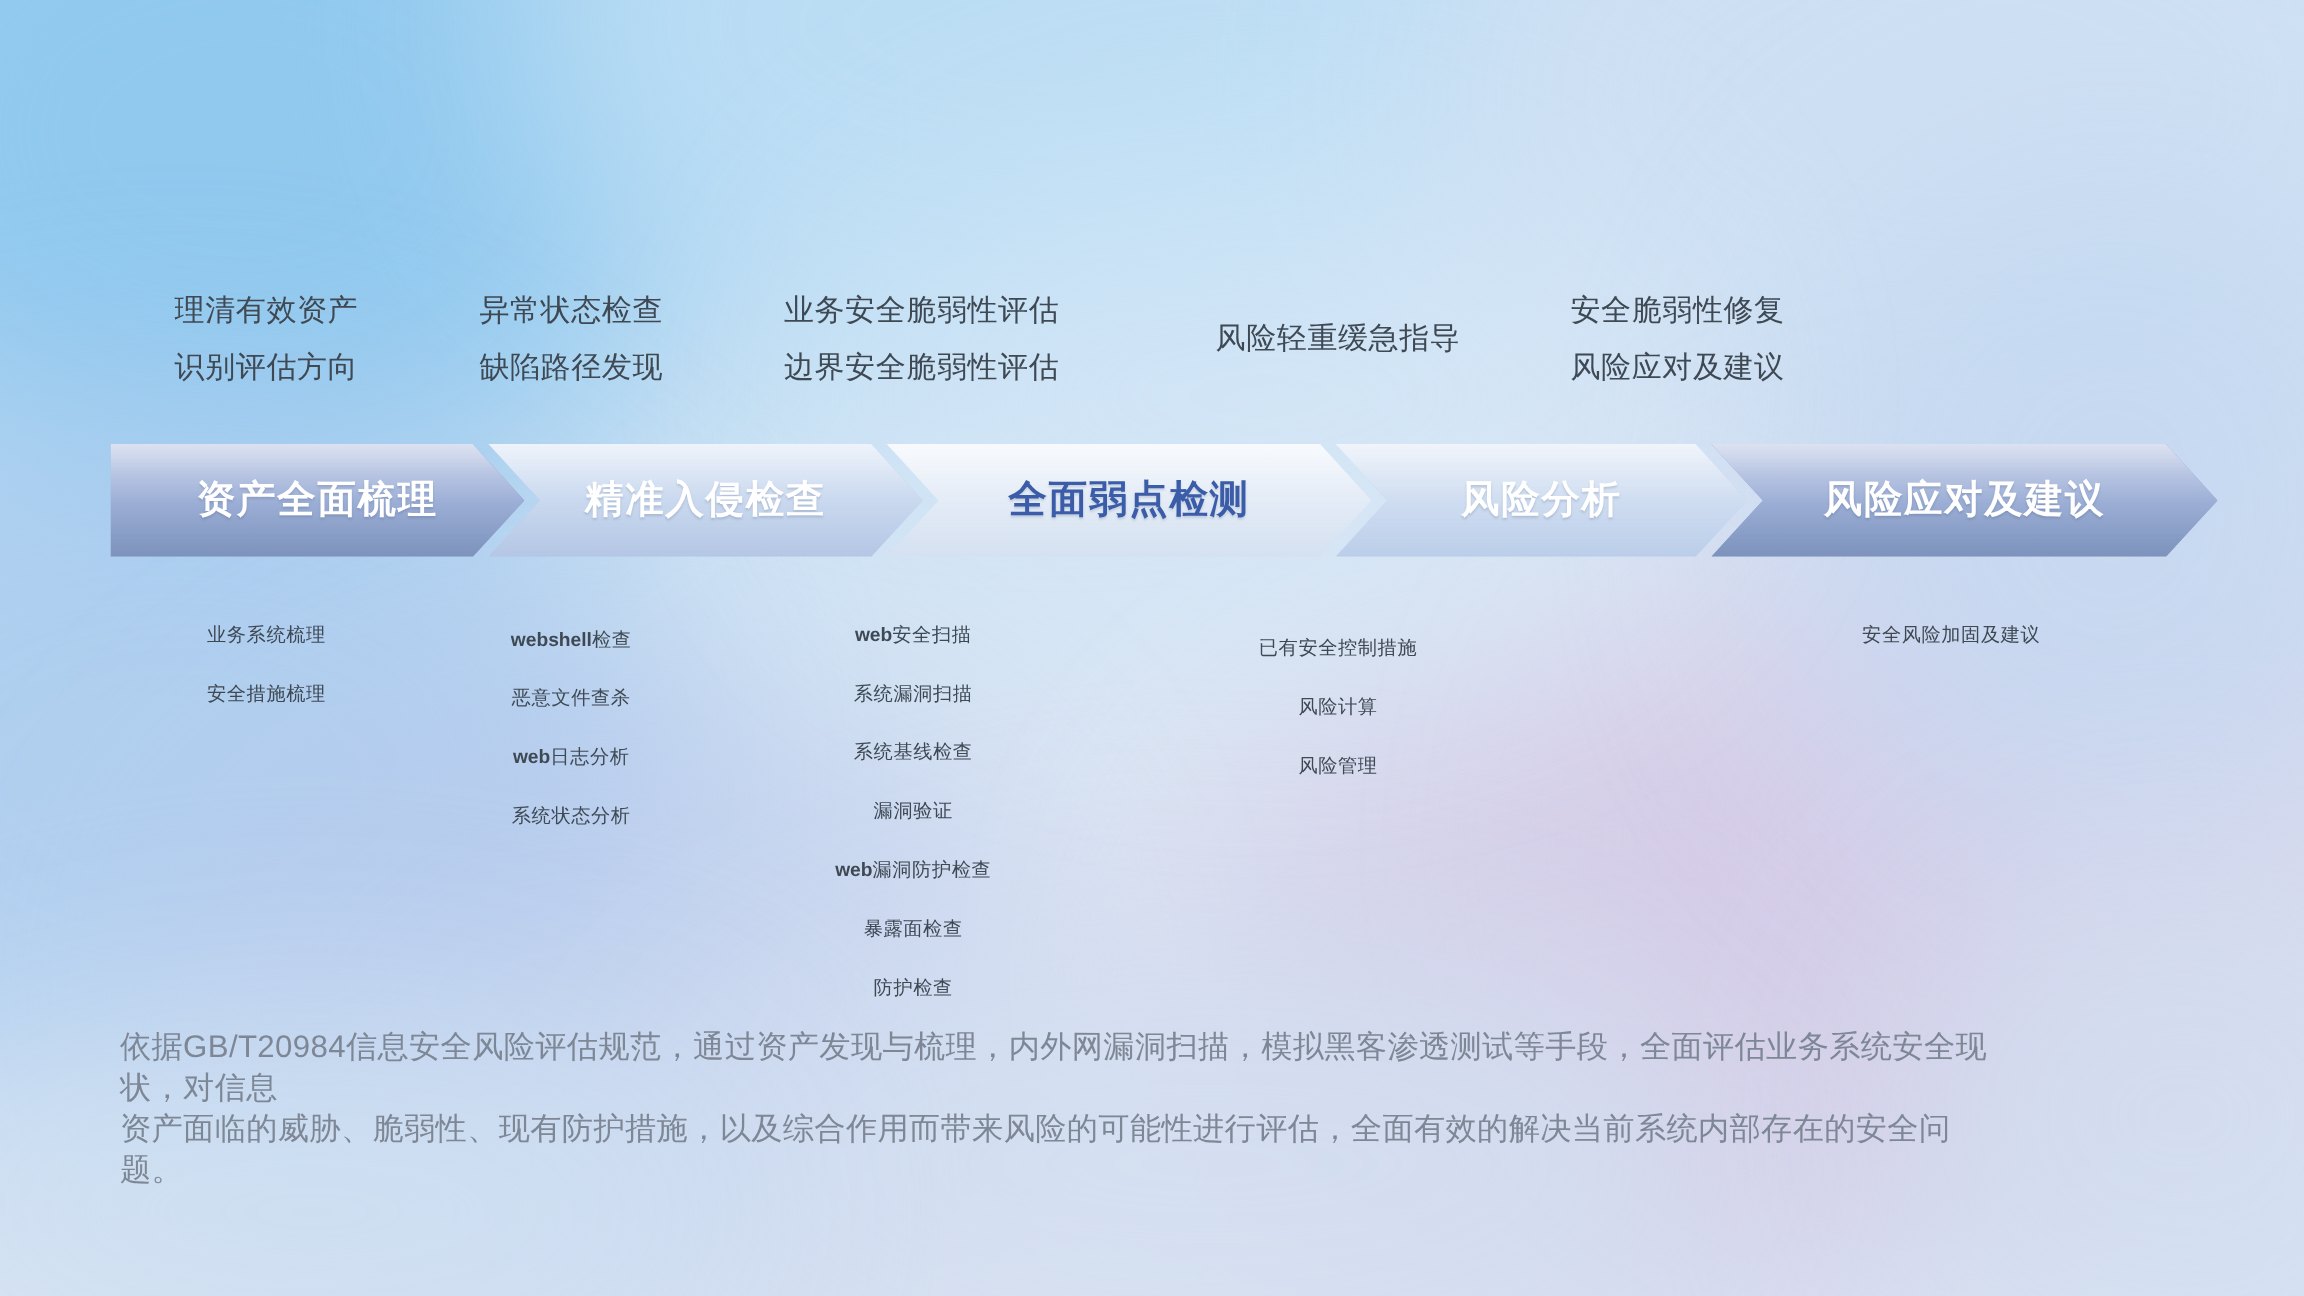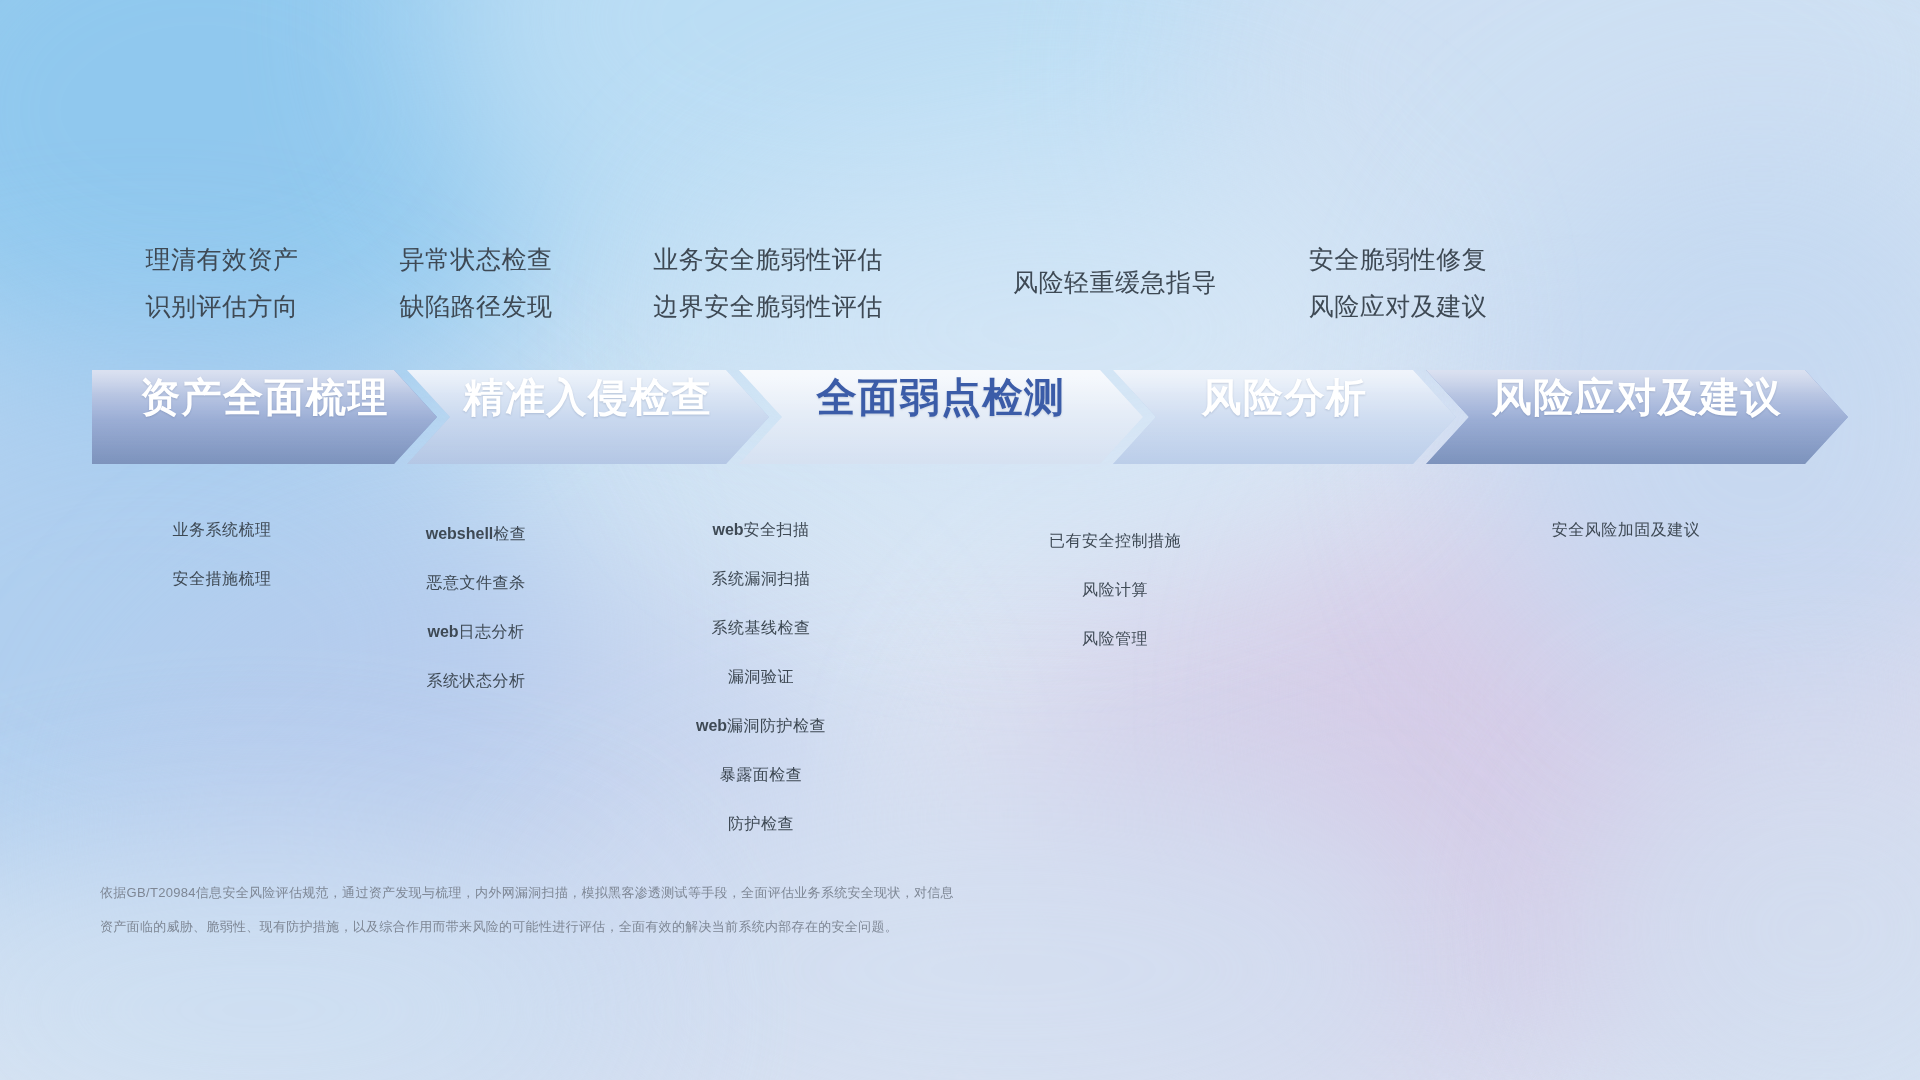--- a/index.html
+++ b/index.html
@@ -71,23 +71,24 @@
     left: 92px;
     top: 370px;
     width: 1756px;
     height: 94px;
   }
   .chev {
     position: absolute;
     top: 0;
     height: 94px;
     display: flex;
+    align-items: center;
     justify-content: center;
     box-sizing: border-box;
-    font-size: 40px;
+    font-size: 32px;
     font-weight: bold;
     letter-spacing: 1.5px;
     text-shadow: 0 1px 2px rgba(40,60,100,.18);
   }
   .chev .lbl { position: relative; z-index: 3; }
   .chev .sheen {
     position: absolute;
     inset: 0;
     z-index: 2;
     pointer-events: none;
@@ -118,24 +119,24 @@
     font-size: 16px;
     line-height: 49px;
     letter-spacing: .5px;
   }
   .bot-col .en { font-weight: bold; letter-spacing: 0; }
 
   
   #footer {
     position: absolute;
     left: 100px;
-    top: 876px;
+    top: 855px;
     width: 1560px;
     color: #7e8795;
-    font-size: 13px;
+    font-size: 26px;
     line-height: 34px;
     letter-spacing: .3px;
   }
   #footer p { margin: 0; }
 </style>
 </head>
 <body>
 
 <div id="bg-root">
   <div class="blob blob-1"></div>

